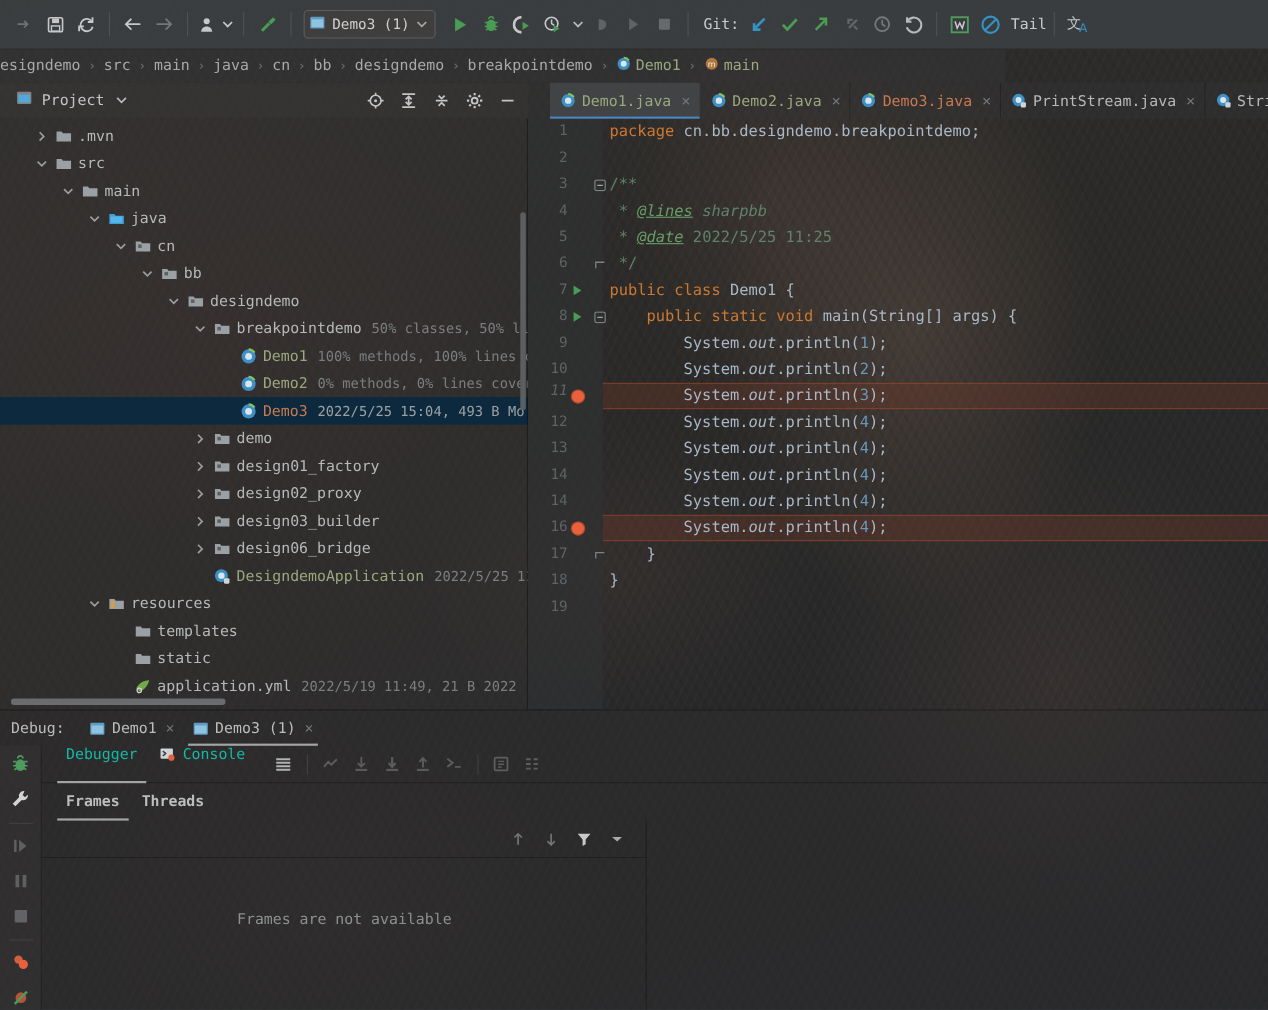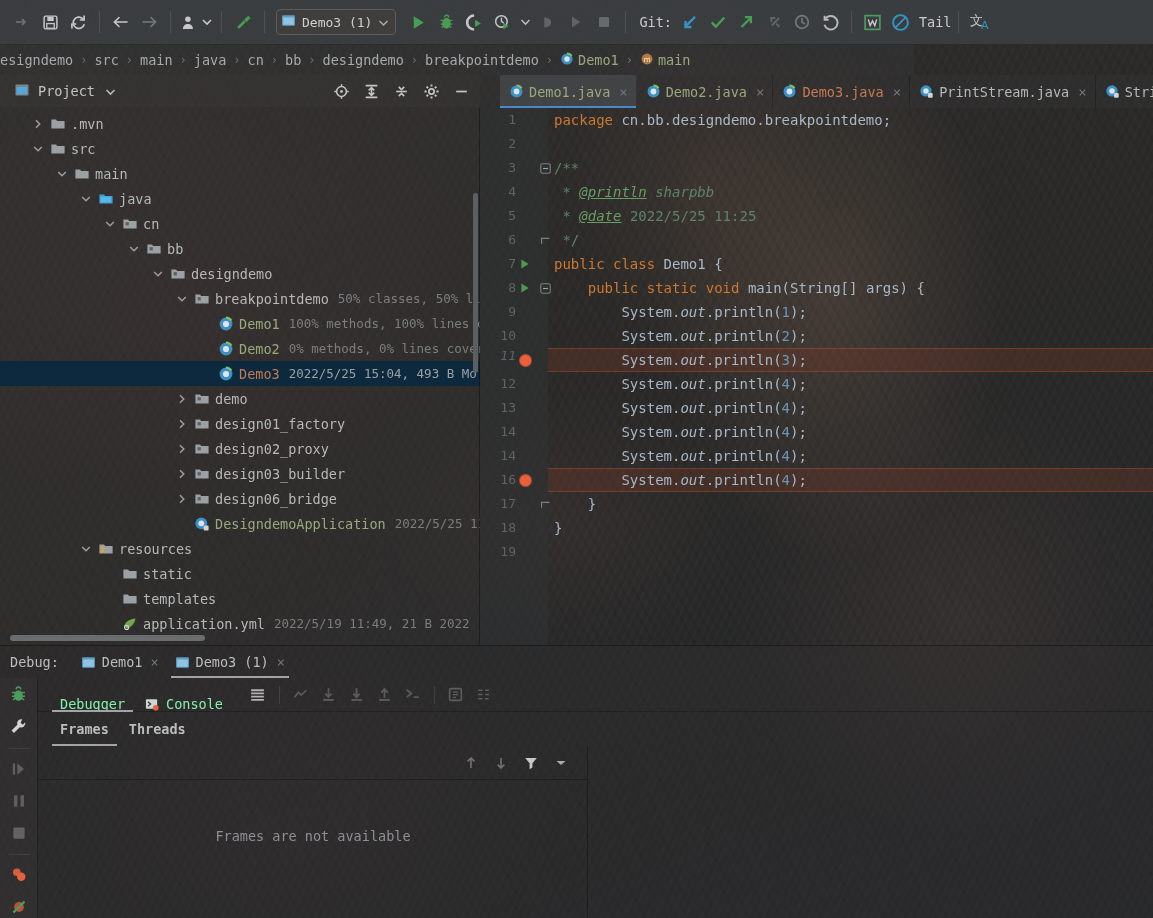--- a/index.html
+++ b/index.html
@@ -197,21 +197,21 @@
     border-right:1px solid rgba(0,0,0,0.28);
   }
   .rail-btn { width:26px; height:26px; display:flex; align-items:center; justify-content:center; }
   .rail-sep { width:22px; height:1px; background:rgba(255,255,255,0.08); }
 
   .dbg-main { flex:1; position:relative; }
   .dbg-toolbar2 {
     height:34px; display:flex; align-items:center; gap:0; padding-left:12px;
     border-bottom:1px solid rgba(0,0,0,0.22);
   }
-  .dbg-sub { display:flex; align-items:flex-end; height:34px; padding:0 10px; font-size:13.5px; color:#86efac; position:relative; gap:6px;}
+  .dbg-sub { display:flex; align-items:flex-start; height:34px; padding:0 10px; font-size:13.5px; color:#14b8a6; position:relative; gap:6px;}
   .dbg-sub.active::after { content:""; position:absolute; left:2px; right:2px; bottom:0; height:2px; background:#a2a4a6; }
   .dbg-tb-icons { display:flex; align-items:center; gap:2px; margin-left:12px; }
   .dbg-ic { width:26px; height:26px; display:flex; align-items:center; justify-content:center; }
   .dbg-divider { width:1px; height:18px; background:rgba(255,255,255,0.10); margin:0 6px; }
 
   .frames-tabs { height:34px; display:flex; align-items:center; padding-left:12px;font-weight:bold; }
   .ft { padding:0 10px; height:34px; display:flex; align-items:center; font-size:13.5px; color:#bcbdbe; position:relative; }
   .ft.active::after { content:""; position:absolute; left:2px; right:2px; bottom:0; height:2px; background:#a2a4a6; }
 
   .frames-pane { position:absolute; left:0; top:68px; width:550px; bottom:0; }
@@ -710,28 +710,28 @@
               <path d="M1.4 3.6h4.6l1.2 1.5h7.4v7.5H1.4z" fill="#9aa0a3"></path>
               <rect x="3.2" y="5.6" width="2.6" height="6" fill="#e0a02e"></rect>
             </svg></span>
           <span class="tlabel">resources</span>
         </div>
         <div class="tree-row" style="padding-left: 102px;">
           <span class="tw"></span>
           <span class="ficon" style="margin-left: 4px;"><svg width="16" height="16" viewBox="0 0 16 16">
               <path d="M1.4 3.6h4.6l1.2 1.5h7.4v7.5H1.4z" fill="#9aa0a3"></path>
             </svg></span>
-          <span class="tlabel">static</span>
+          <span class="tlabel">templates</span>
         </div>
         <div class="tree-row" style="padding-left: 102px;">
           <span class="tw"></span>
           <span class="ficon" style="margin-left: 4px;"><svg width="16" height="16" viewBox="0 0 16 16">
               <path d="M1.4 3.6h4.6l1.2 1.5h7.4v7.5H1.4z" fill="#9aa0a3"></path>
             </svg></span>
-          <span class="tlabel">templates</span>
+          <span class="tlabel">static</span>
         </div>
         <div class="tree-row" style="padding-left: 102px;">
           <span class="tw"></span>
           <span class="ficon" style="margin-left: 4px;"><svg width="16" height="16" viewBox="0 0 16 16">
               <path d="M2 9.5C4.5 5 8 3 13.5 2.5 12.5 8 9 11.5 4.5 12.6z" fill="#73a84a"></path>
               <circle cx="4.6" cy="11.6" r="2" fill="none" stroke="#cfd4d7" stroke-width="1.2"></circle>
             </svg></span>
           <span class="tlabel">application.yml</span>
           <span class="tinfo">2022/5/19 11:49, 21 B 2022</span>
         </div>
@@ -857,21 +857,21 @@
         </div>
         <div class="gut-line" style="top: 408px;">18</div>
         <div class="gut-line" style="top: 432px;">19</div>
       </div>
     <div class="bp-line" style="top: 240px;"></div>
       <div class="bp-line" style="top: 360px;"></div>
       <div class="code-area" id="codearea">
         <div class="cline"><span class="kw">package </span><span class="txt">cn.bb.designdemo.breakpointdemo;</span></div>
         <div class="cline">&nbsp;</div>
         <div class="cline"><span class="cmt">/**</span></div>
-        <div class="cline"><span class="cmt"> * </span><span class="tag">@println</span><span class="cmt-i"> sharpbb</span></div>
+        <div class="cline"><span class="cmt"> * </span><span class="tag">@lines</span><span class="cmt-i"> sharpbb</span></div>
         <div class="cline"><span class="cmt"> * </span><span class="tag">@date</span><span class="cmt"> 2022/5/25 11:25</span></div>
         <div class="cline"><span class="cmt"> */</span></div>
         <div class="cline"><span class="kw">public class </span><span class="cls">Demo1 {</span></div>
         <div class="cline"><span class="kw">    public static void </span><span class="cls">main(String[] args) {</span></div>
         <div class="cline"><span class="txt">        System.</span><span class="fld">out</span><span class="txt">.println(</span><span class="num">1</span><span class="txt">);</span></div>
         <div class="cline"><span class="txt">        System.</span><span class="fld">out</span><span class="txt">.println(</span><span class="num">2</span><span class="txt">);</span></div>
         <div class="cline"><span class="txt">        System.</span><span class="fld">out</span><span class="txt">.println(</span><span class="num">3</span><span class="txt">);</span></div>
         <div class="cline"><span class="txt">        System.</span><span class="fld">out</span><span class="txt">.println(</span><span class="num">4</span><span class="txt">);</span></div>
         <div class="cline"><span class="txt">        System.</span><span class="fld">out</span><span class="txt">.println(</span><span class="num">4</span><span class="txt">);</span></div>
         <div class="cline"><span class="txt">        System.</span><span class="fld">out</span><span class="txt">.println(</span><span class="num">4</span><span class="txt">);</span></div>

